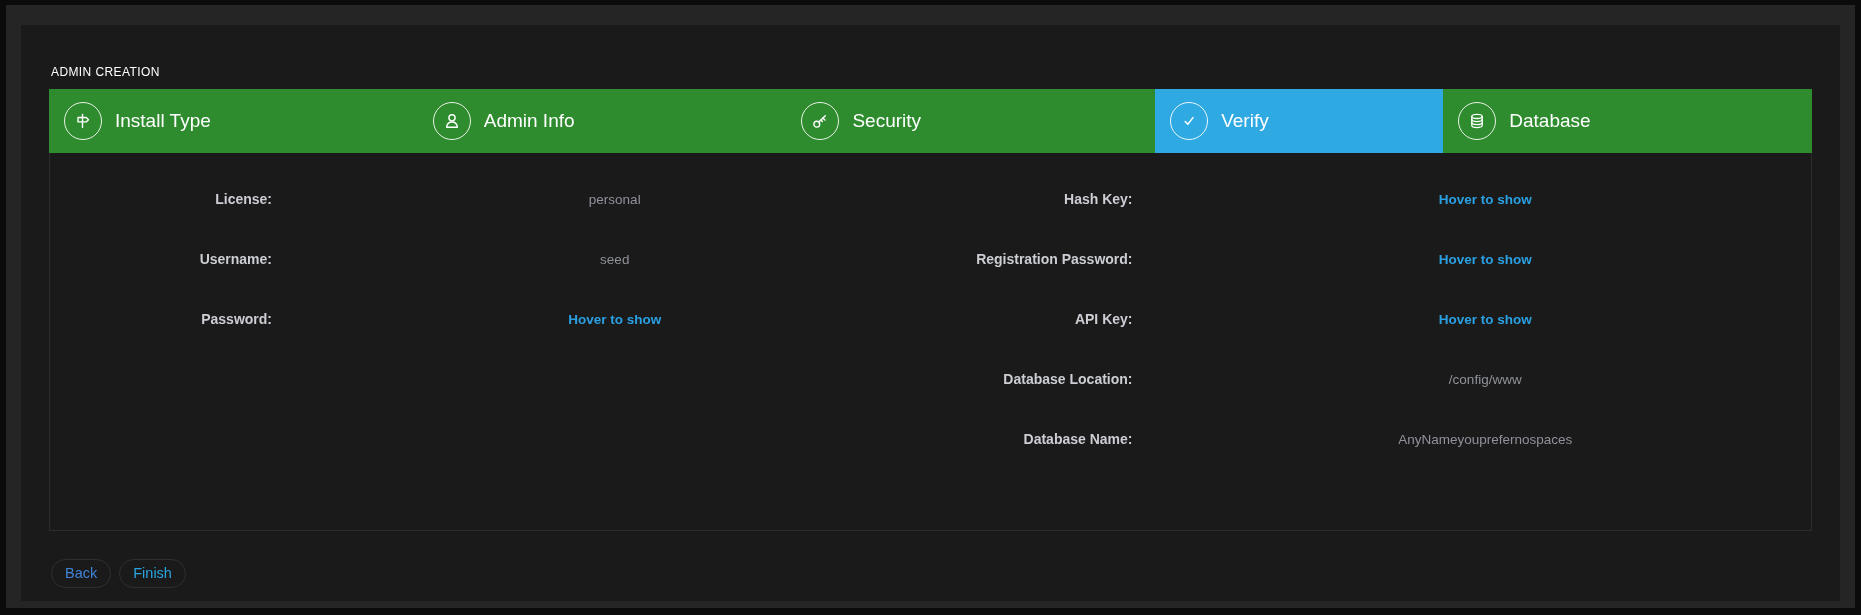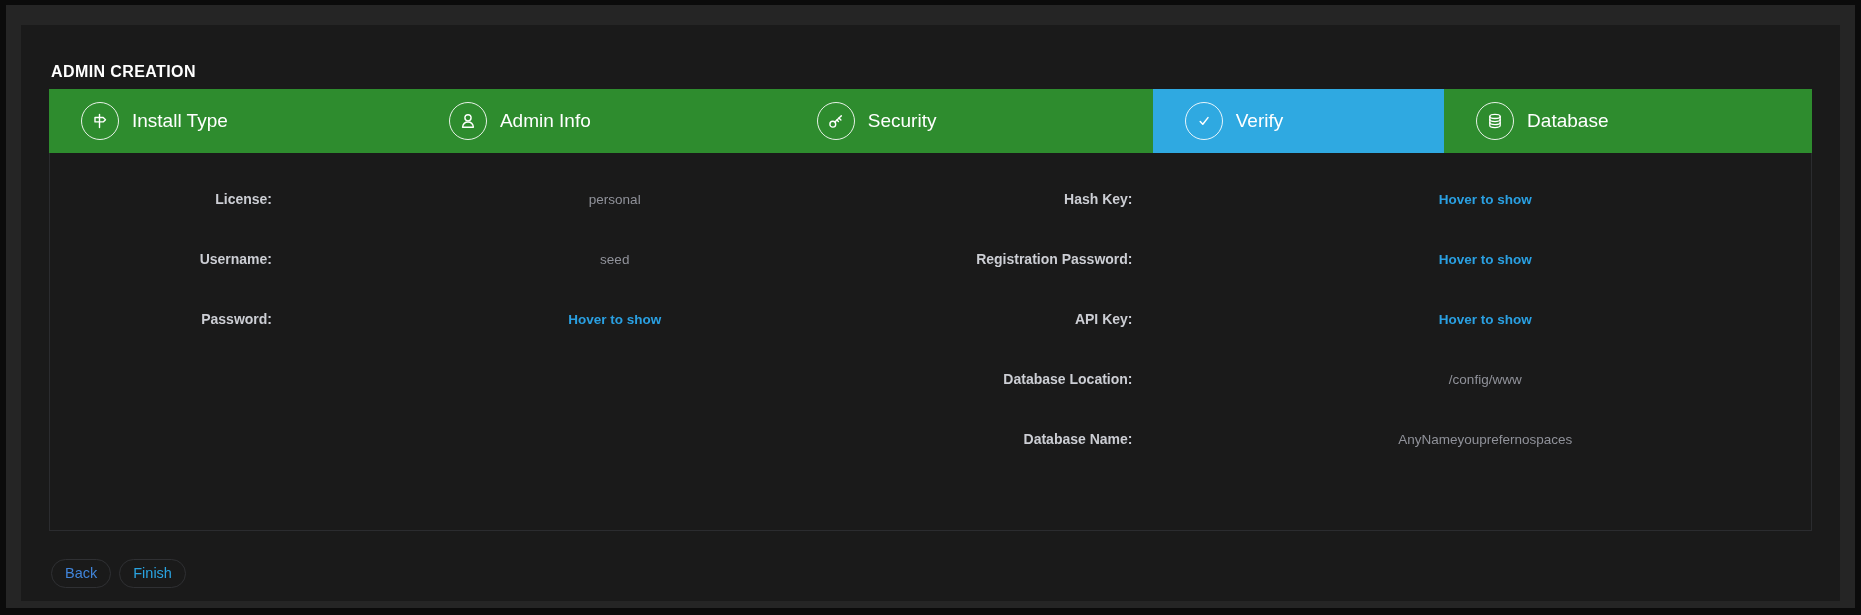--- a/index.html
+++ b/index.html
@@ -19,36 +19,36 @@
   }
   .card {
     position:absolute;
     left:15px; top:20px;
     width:1819px; height:576px;
     background:#1a1a1a;
     padding:38px 28px 13px 28px;
   }
   .page-title {
     color:#ffffff;
-    font-size:16px;
-    font-weight:700;
+    font-size:12px;
+    font-weight:400;
     letter-spacing:0.4px;
     line-height:18px;
     margin:0 0 8px 2px;
   }
 
   
   .steps {
     display:flex;
     width:100%; height:64px;
   }
   .step {
     display:flex;
     align-items:center;
-    padding-left:32px;
+    padding-left:15px;
     color:#ffffff;
     cursor:pointer;
     flex:1.295;
   }
   .step.complete { background:#2e8c2e; }
   .step.active   { background:#2fa9e1; flex:1; }
   .step-icon-circle {
     width:38px; height:38px;
     border:1.5px solid rgba(255,255,255,0.88);
     border-radius:50%;

